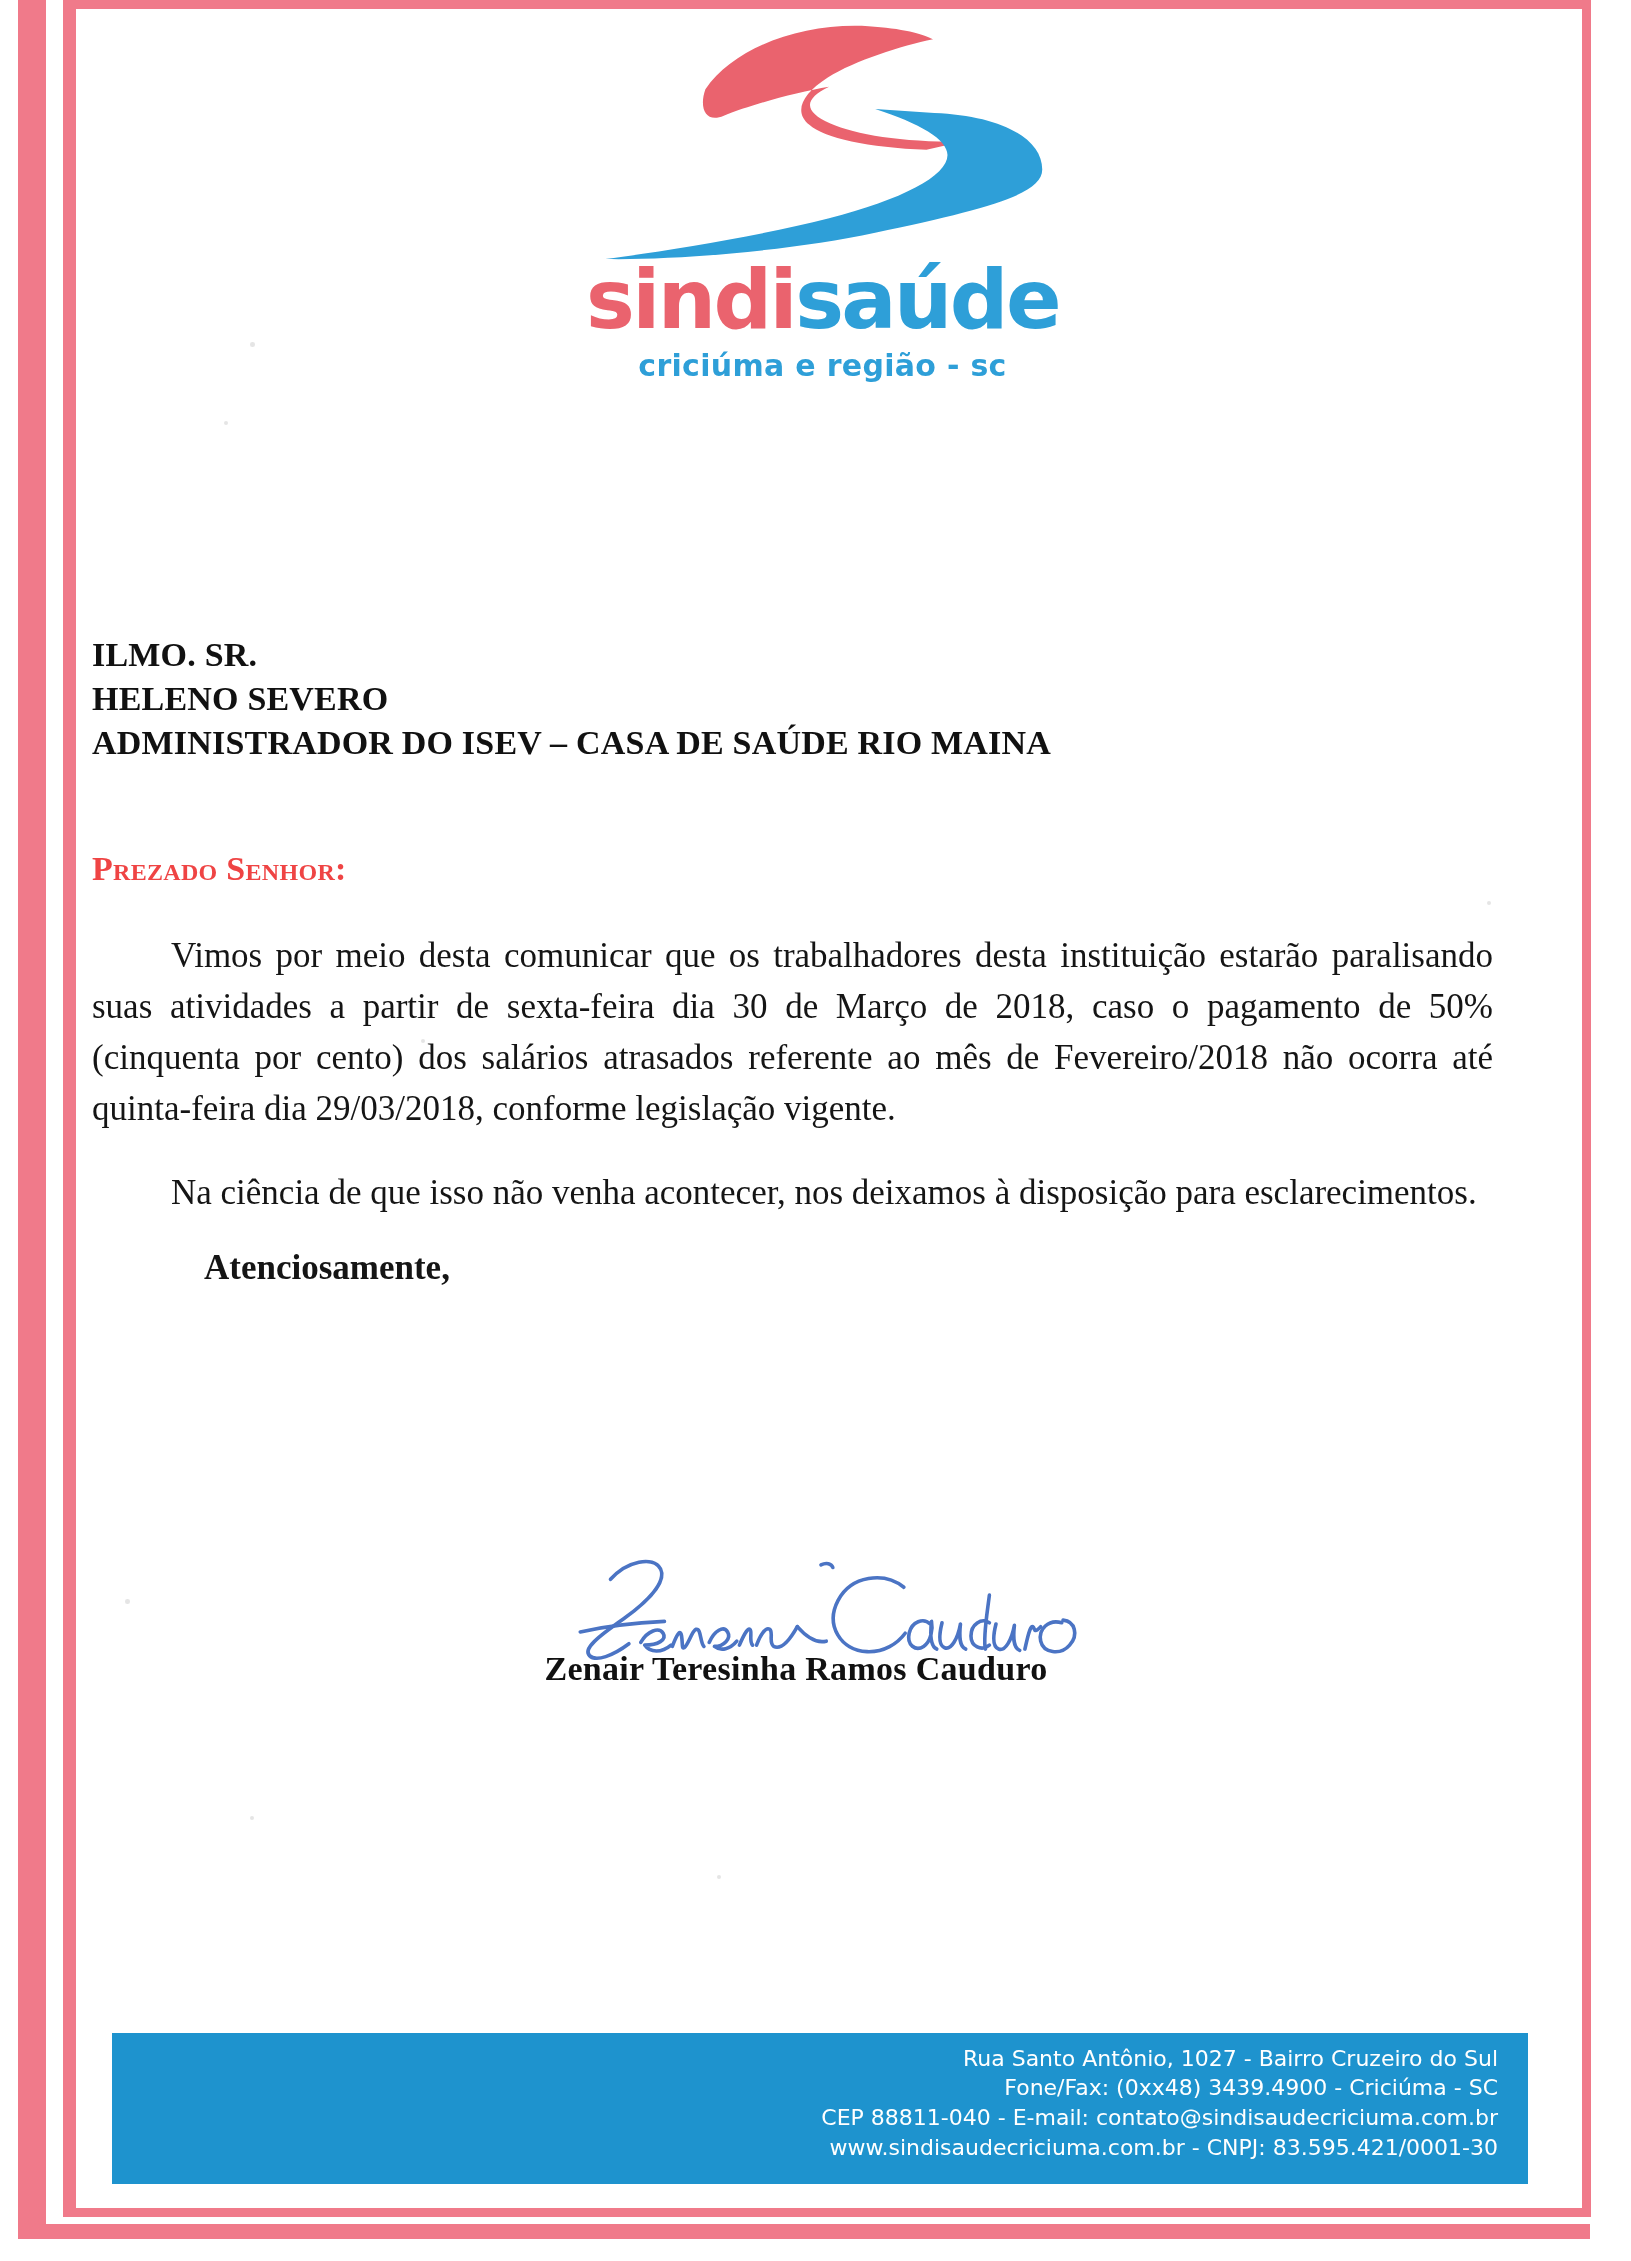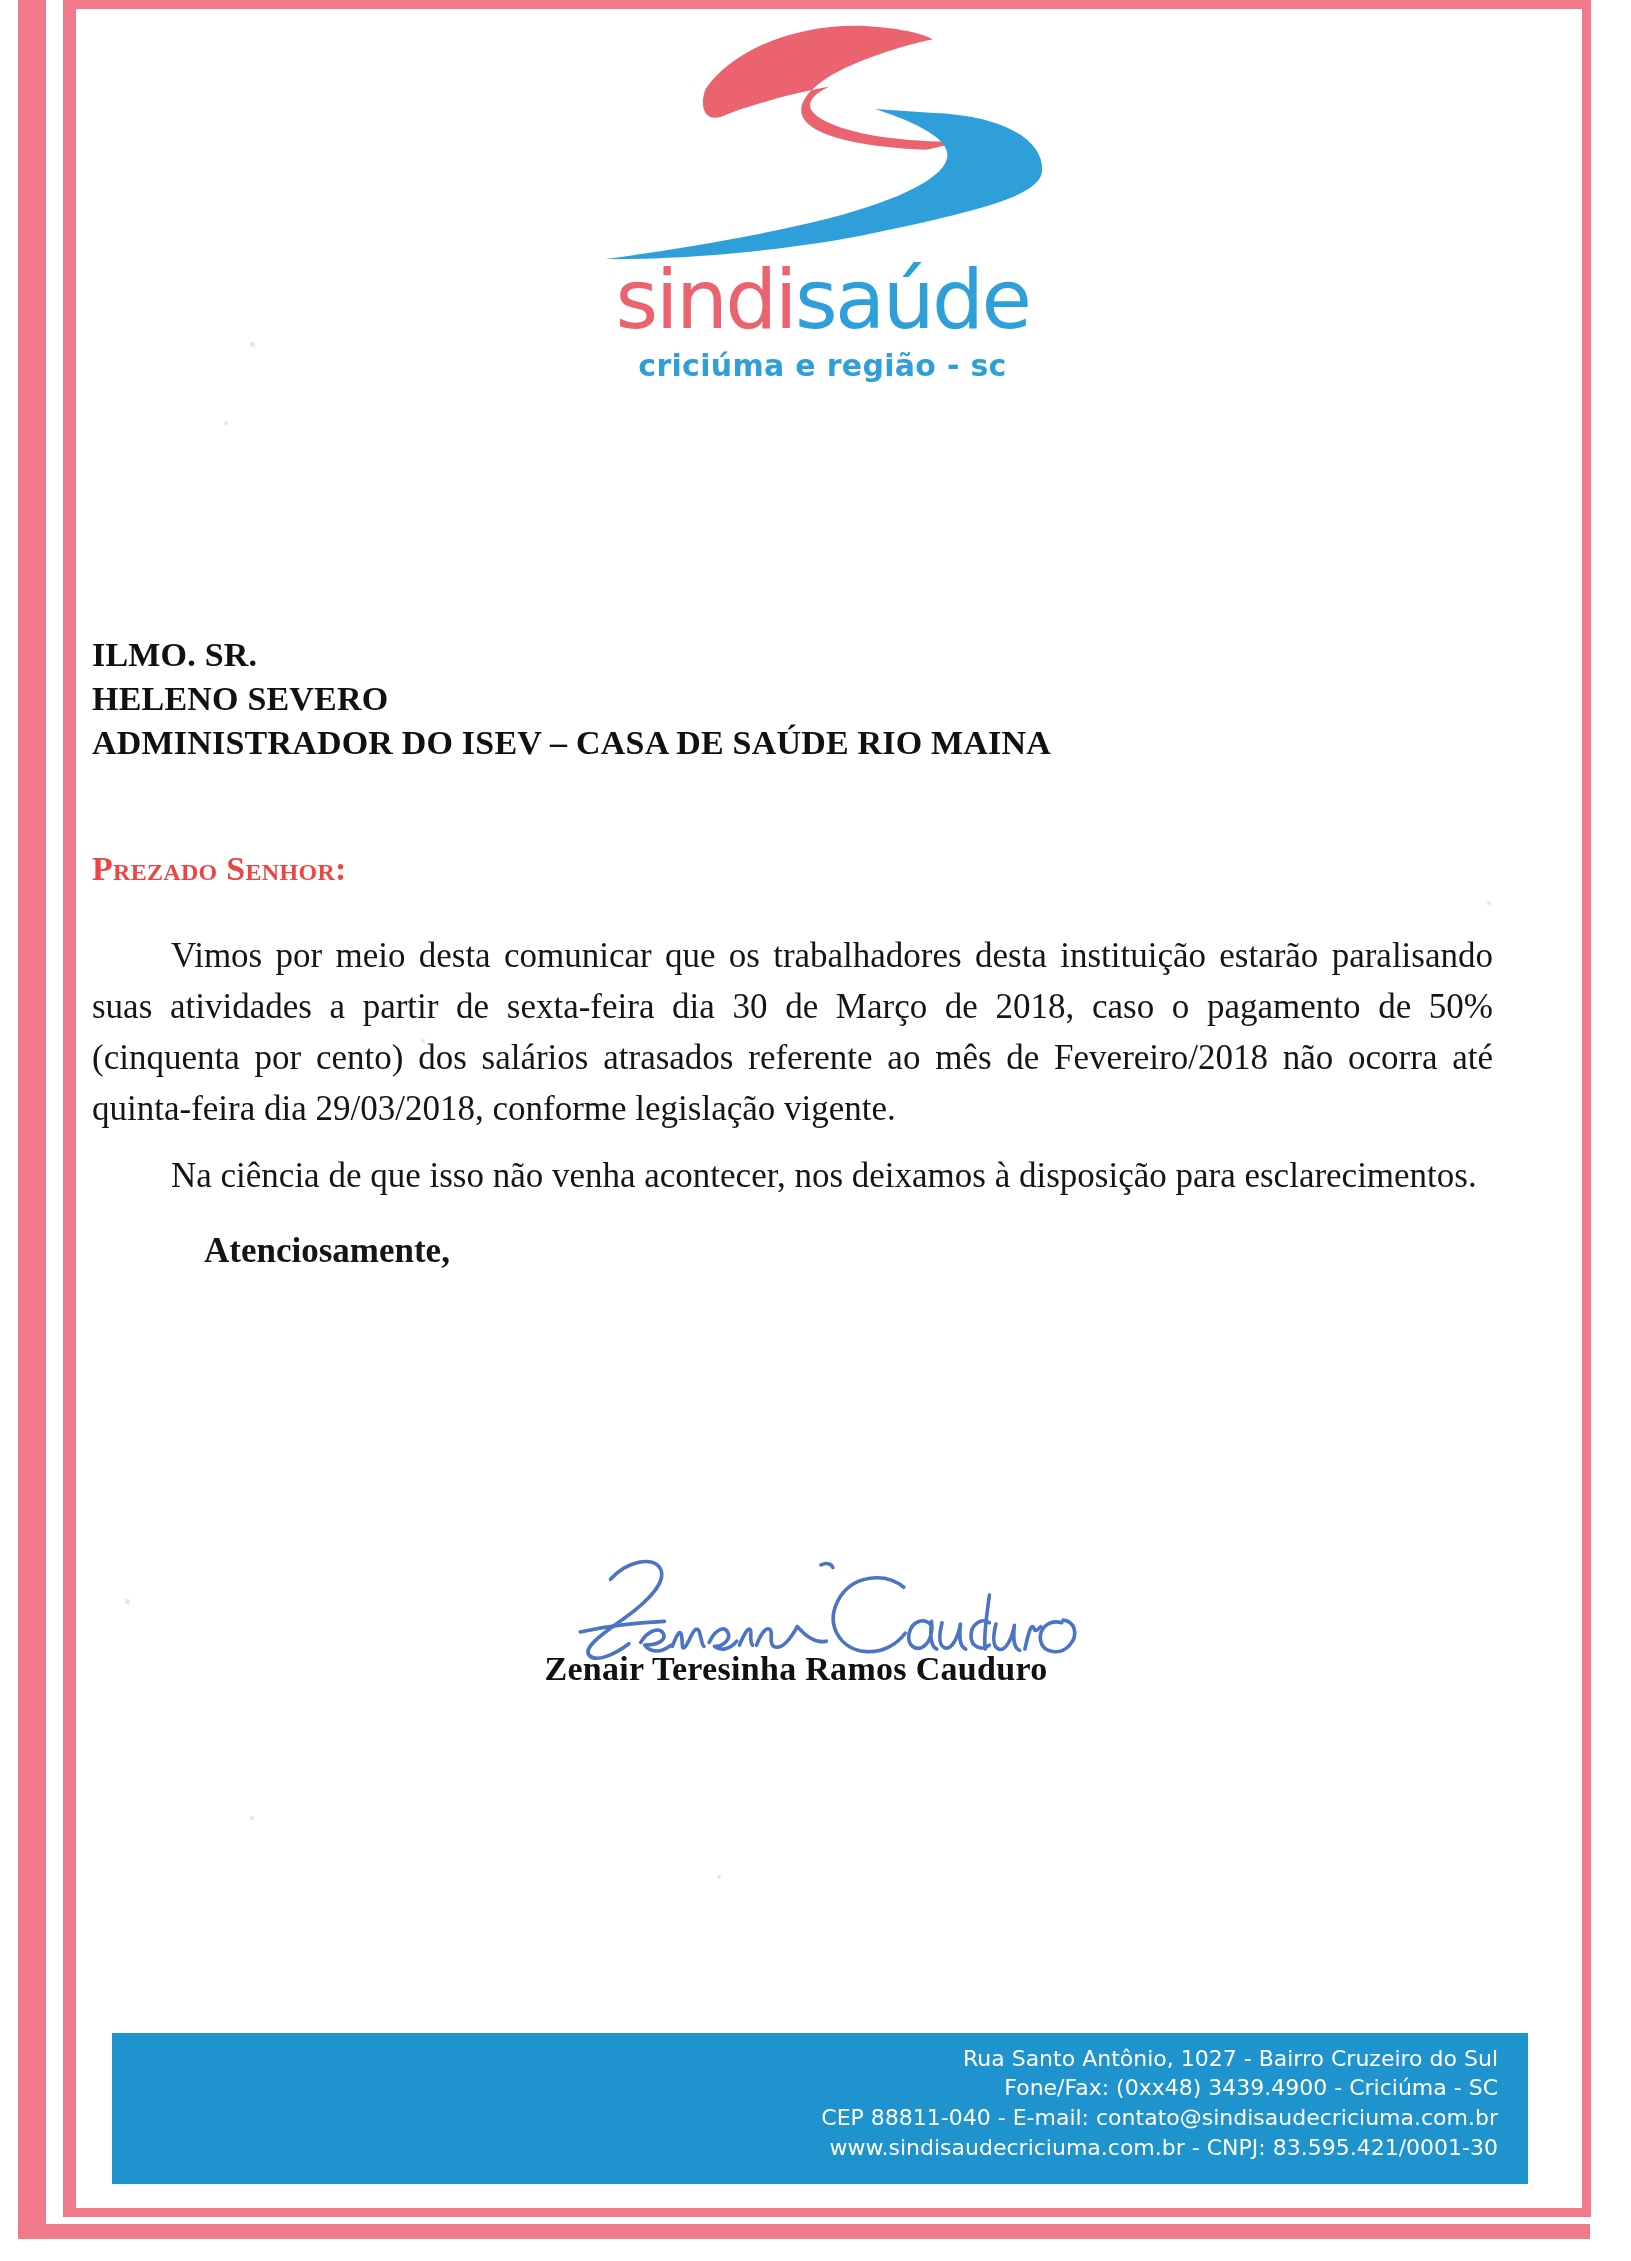--- a/index.html
+++ b/index.html
@@ -67,21 +67,21 @@
     text-align: center;
   }
   #logo-swoosh {
     display: block;
     margin: 0 auto;
     width: 461px;
     height: 250px;
   }
   #logo-wordmark {
     font-family: "DejaVu Sans", sans-serif;
-    font-weight: normal;
+    font-weight: bold;
     font-size: 82px;
     letter-spacing: -2.6px;
     line-height: 1;
     margin-top: -4px;
     white-space: nowrap;
   }
   .wm-red { color: #EA636E; }
   .wm-blue { color: #2E9FD8; }
   #logo-tagline {
     font-family: "DejaVu Sans", sans-serif;
@@ -127,21 +127,21 @@
 
   .para {
     margin-top: 42px;
     font-size: 35px;
     line-height: 1.46;
     text-align: justify;
     text-indent: 79px;
     color: #151515;
     width: 1401px;
   }
-  .para.second { margin-top: 16px; }
+  .para.second { margin-top: 33px; }
 
   #closing {
     margin-top: 30px;
     margin-left: 112px;
     font-size: 35px;
     color: #151515;
     font-weight: bold;
   }
 
   

